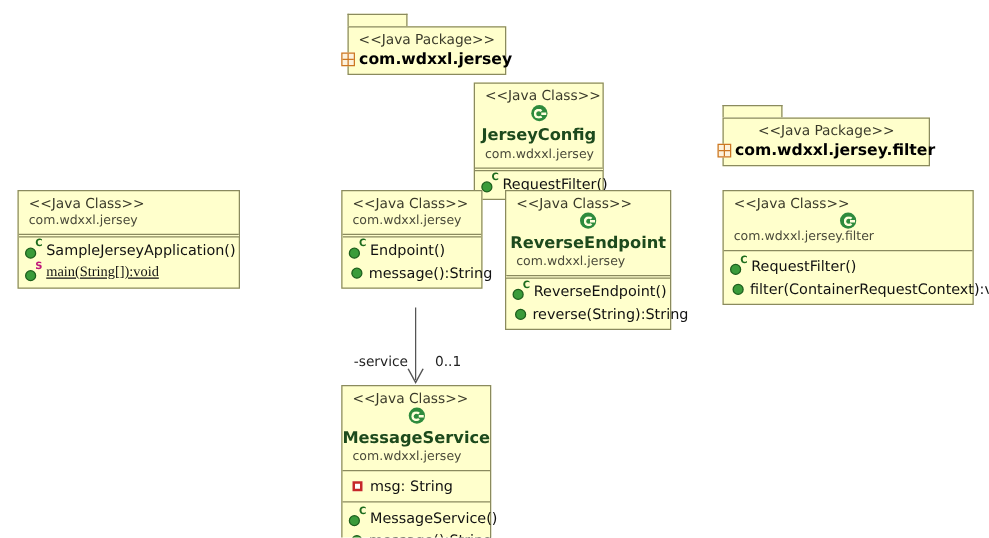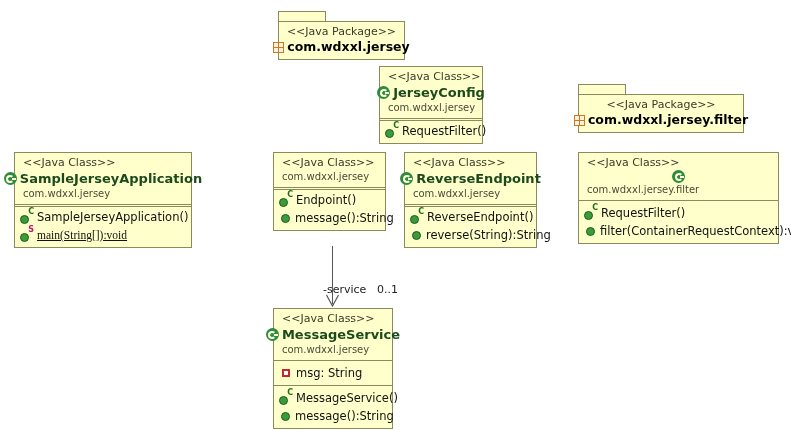--- a/index.html
+++ b/index.html
@@ -91,20 +91,21 @@
   .cls-header {
     padding: 3px 8px 4px 8px;
     text-align: left;
   }
   .cls-name-row {
     display: flex;
     align-items: center;
     justify-content: center;
     gap: 3px;
     line-height: 17px;
+    flex-direction: column;
   }
   .cls-name {
     font-size: 13px;
     font-weight: bold;
     color: #1d4a1d;
     white-space: nowrap;
   }
   .cls-pkg {
     font-size: 10px;
     color: #4a4a3a;
@@ -214,21 +215,20 @@
   .edge-line {
     position: absolute;
     background: #555555;
   }
   .edge-label {
     position: absolute;
     font-size: 11px;
     color: #222222;
     line-height: 13px;
     white-space: nowrap;
-    margin-left: 40px;
   }
   .edge-arrow {
     position: absolute;
     width: 0; height: 0;
   }
 </style>
 </head>
 <body>
 
 <div id="canvas">
@@ -271,24 +271,20 @@
             <span class="sup">C</span>
         </span>
         <span class="mtext">RequestFilter()</span>
       </div>
     </div>
   </div>
 
   <div class="node" style="left:14px; top:152px; width:178px;">
     <div class="cls-header">
       <div class="stereotype">&lt;&lt;Java Class&gt;&gt;</div>
-      <div class="cls-name-row">
-        <span class="icon-class"></span>
-        <span class="cls-name">SampleJerseyApplication</span>
-      </div>
       <div class="cls-pkg">com.wdxxl.jersey</div>
     </div>
     <div class="compartment double">
       <div class="member">
         <span class="icon-ctor">
           <span class="ball"></span>
             <span class="sup">C</span>
         </span>
         <span class="mtext">SampleJerseyApplication()</span>
       </div>
@@ -397,15 +393,15 @@
         <span class="mtext">message():String</span>
       </div>
     </div>
   </div>
 
   <div class="edge-line" style="left:332px; top:246px; width:1px; height:58px;"></div>
   <svg class="edge-arrow" style="left:325px; top:294px; width:15px; height:14px;" viewBox="0 0 15 14">
     <path d="M1.5 1 L7.5 12 L13.5 1" fill="none" stroke="#555555" stroke-width="1.2"></path>
   </svg>
   <div class="edge-label" style="left:283px; top:283px;">-service</div>
-  <div class="edge-label" style="left:337px; top:283px;">0..1</div>
+  <div class="edge-label" style="left:348px; top:283px;">0..1</div>
 
 </div>
 
 </body></html>

